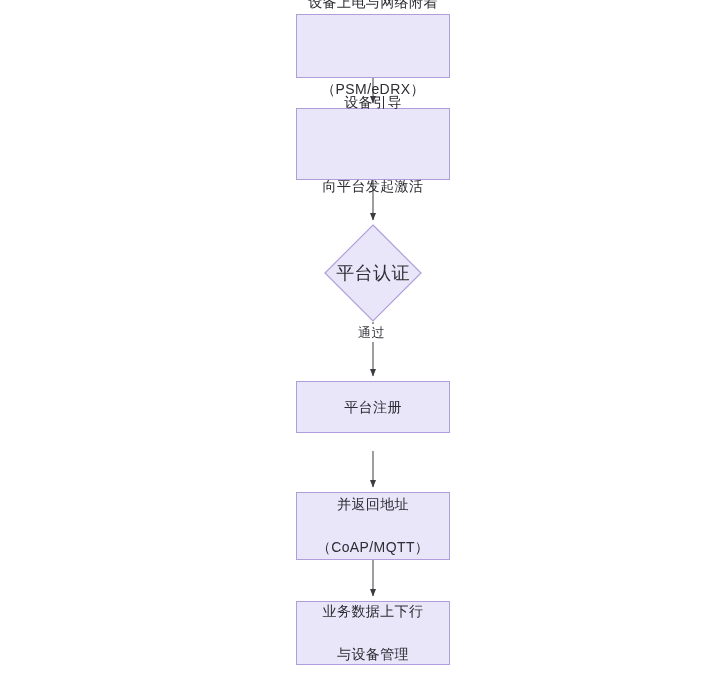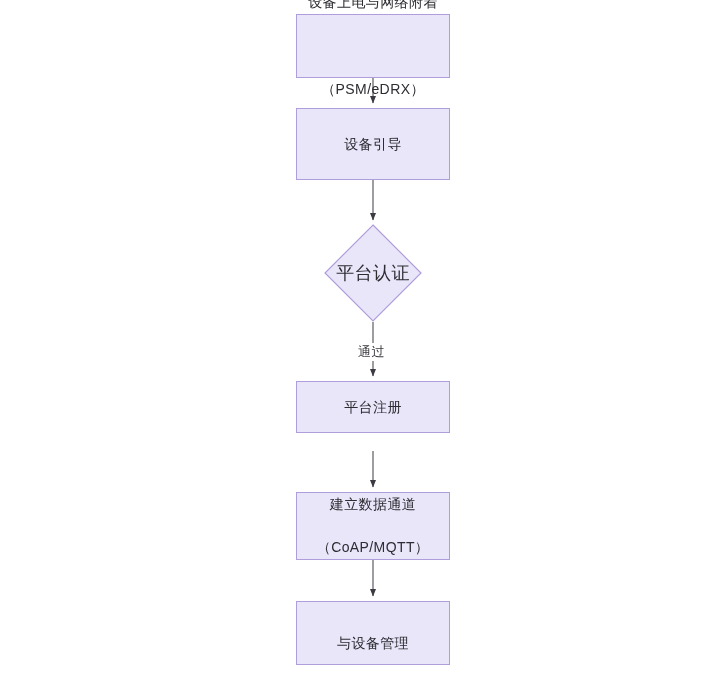--- a/index.html
+++ b/index.html
@@ -82,21 +82,21 @@
     background: #ffffff;
     color: #3a3a40;
     font-size: 13px;
     line-height: 16px;
     letter-spacing: 0.4px;
     padding: 1px 3px;
     white-space: nowrap;
   }
   #edge-label-pass {
     left: 355px;
-    top: 343px;
+    top: 324px;
     text-align: center;
   }
 </style>
 </head>
 <body>
 
 <svg id="flow-canvas" viewBox="0 0 726 700" xmlns="http://www.w3.org/2000/svg">
   <defs>
     <marker id="arrowhead" markerWidth="9" markerHeight="9" refX="7.5" refY="3.2" orient="auto" markerUnits="userSpaceOnUse">
       <path d="M0,0 L8,3.2 L0,6.4 z" fill="#3b3b42"></path>
@@ -114,35 +114,37 @@
   <line x1="373" y1="560" x2="373" y2="596" stroke="#4d4d55" stroke-width="1.1" marker-end="url(#arrowhead)"></line>
 </svg>
 
 <div class="node" id="node-power">
   <span class="line1">设备上电与网络附着</span>
   <span class="line2">（PSM/eDRX）</span>
 </div>
 
 <div class="node" id="node-boot">
   <span class="line1">设备引导</span>
+  <span class="line2">向平台发起激活</span>
 </div>
 
 <div id="node-auth">
   <svg class="diamond-shape" viewBox="0 0 98 98" xmlns="http://www.w3.org/2000/svg">
     <polygon points="49,1 97,49 49,97 1,49" fill="#e9e6fa" stroke="#b09ddb" stroke-width="1.2"></polygon>
   </svg>
   <div class="diamond-label">平台认证</div>
 </div>
 
 <div class="edge-label" id="edge-label-pass">通过</div>
 
 <div class="node" id="node-reg">
   <span class="line1">平台注册</span>
 </div>
 
 <div class="node" id="node-channel">
-  <span class="line1">建立数据通道</span>
+  <span class="line1">并返回地址</span>
   <span class="line2">（CoAP/MQTT）</span>
 </div>
 
 <div class="node" id="node-data">
+  <span class="line1">业务数据上下行</span>
   <span class="line2">与设备管理</span>
 </div>
 
 </body></html>

